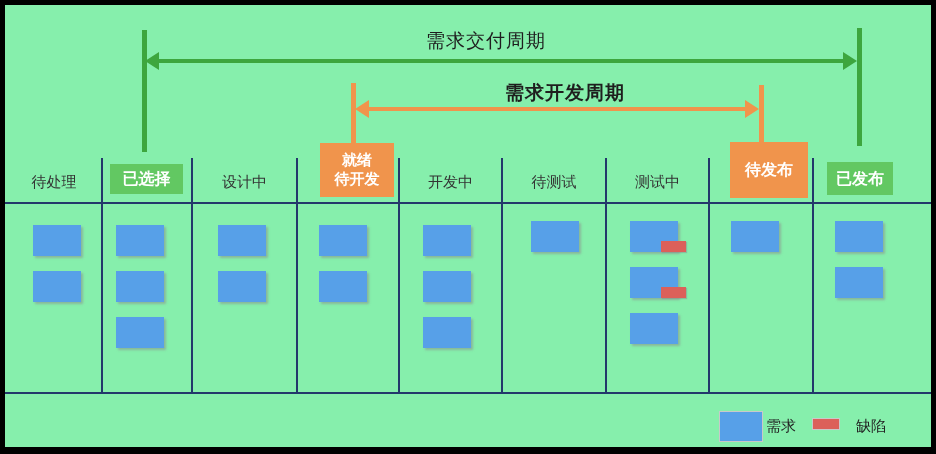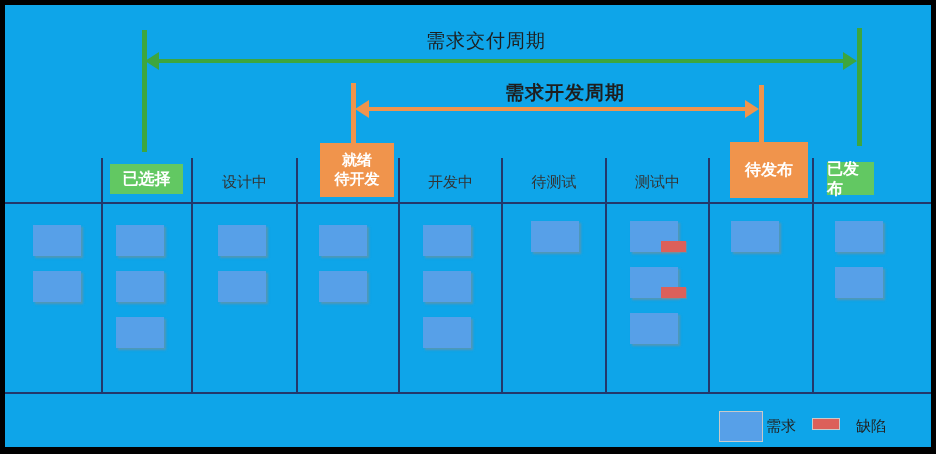--- a/index.html
+++ b/index.html
@@ -1,17 +1,17 @@
 <!DOCTYPE html>
 <html style="--green: #3DA63E; --green_badge: #62C862; --orange: #F0944C; --blue_card: #57A0E8; --red_defect: #DC605A; --line_navy: #23386B; --text_dark: #1E1E1E;"><head>
 <meta charset="utf-8">
 <style>
   html,body{margin:0;padding:0;background:#e8e8e8;}
   .stage{
-    position:relative;width:936px;height:454px;background:#0ea5e9;overflow:hidden;
+    position:relative;width:936px;height:454px;background:#86efac;overflow:hidden;
     font-family:"Liberation Sans","DejaVu Sans",sans-serif;
   }
   .stage::after{content:"";position:absolute;inset:0;border:5px solid #000;border-bottom-width:7px;pointer-events:none;}
   
   .vbar{position:absolute;width:5px;}
   .vbar.green{background:var(--green);}
   .vbar.orange{background:var(--orange);}
   .hline{position:absolute;height:4px;}
   .hline.green{background:var(--green);}
   .hline.orange{background:var(--orange);}
@@ -56,31 +56,32 @@
   <div class="hrule" style="top:392px;"></div>
   <div class="vrule" style="left:101px;"></div>
   <div class="vrule" style="left:191px;"></div>
   <div class="vrule" style="left:296px;"></div>
   <div class="vrule" style="left:398px;"></div>
   <div class="vrule" style="left:501px;"></div>
   <div class="vrule" style="left:605px;"></div>
   <div class="vrule" style="left:708px;"></div>
   <div class="vrule" style="left:812px;"></div>
 
+  <div class="col-label" style="left:8px;width:92px;">待处理</div>
   <div class="badge green" style="left:110px;top:164px;width:73px;height:30px;">已选择</div>
   <div class="col-label" style="left:193px;width:103px;">设计中</div>
   <div class="badge orange" style="left:320px;top:143px;width:74px;height:54px;">
     <span>就绪</span>
     <span>待开发</span>
   </div>
   <div class="col-label" style="left:400px;width:101px;">开发中</div>
   <div class="col-label" style="left:607px;width:101px;">测试中</div>
   <div class="col-label" style="left:503px;width:102px;">待测试</div>
   <div class="badge orange" style="left:730px;top:142px;width:78px;height:56px;font-size:16px;">待发布</div>
-  <div class="badge green" style="left:827px;top:162px;width:47px;height:33px;">已发布</div>
+  <div class="badge green" style="left:827px;top:162px;width:66px;height:33px;">已发布</div>
 
   <div class="cards" style="left:33px;">
       <div class="card"></div>
       <div class="card"></div>
     </div>
   <div class="cards" style="left:116px;">
       <div class="card"></div>
       <div class="card"></div>
       <div class="card"></div>
     </div>

